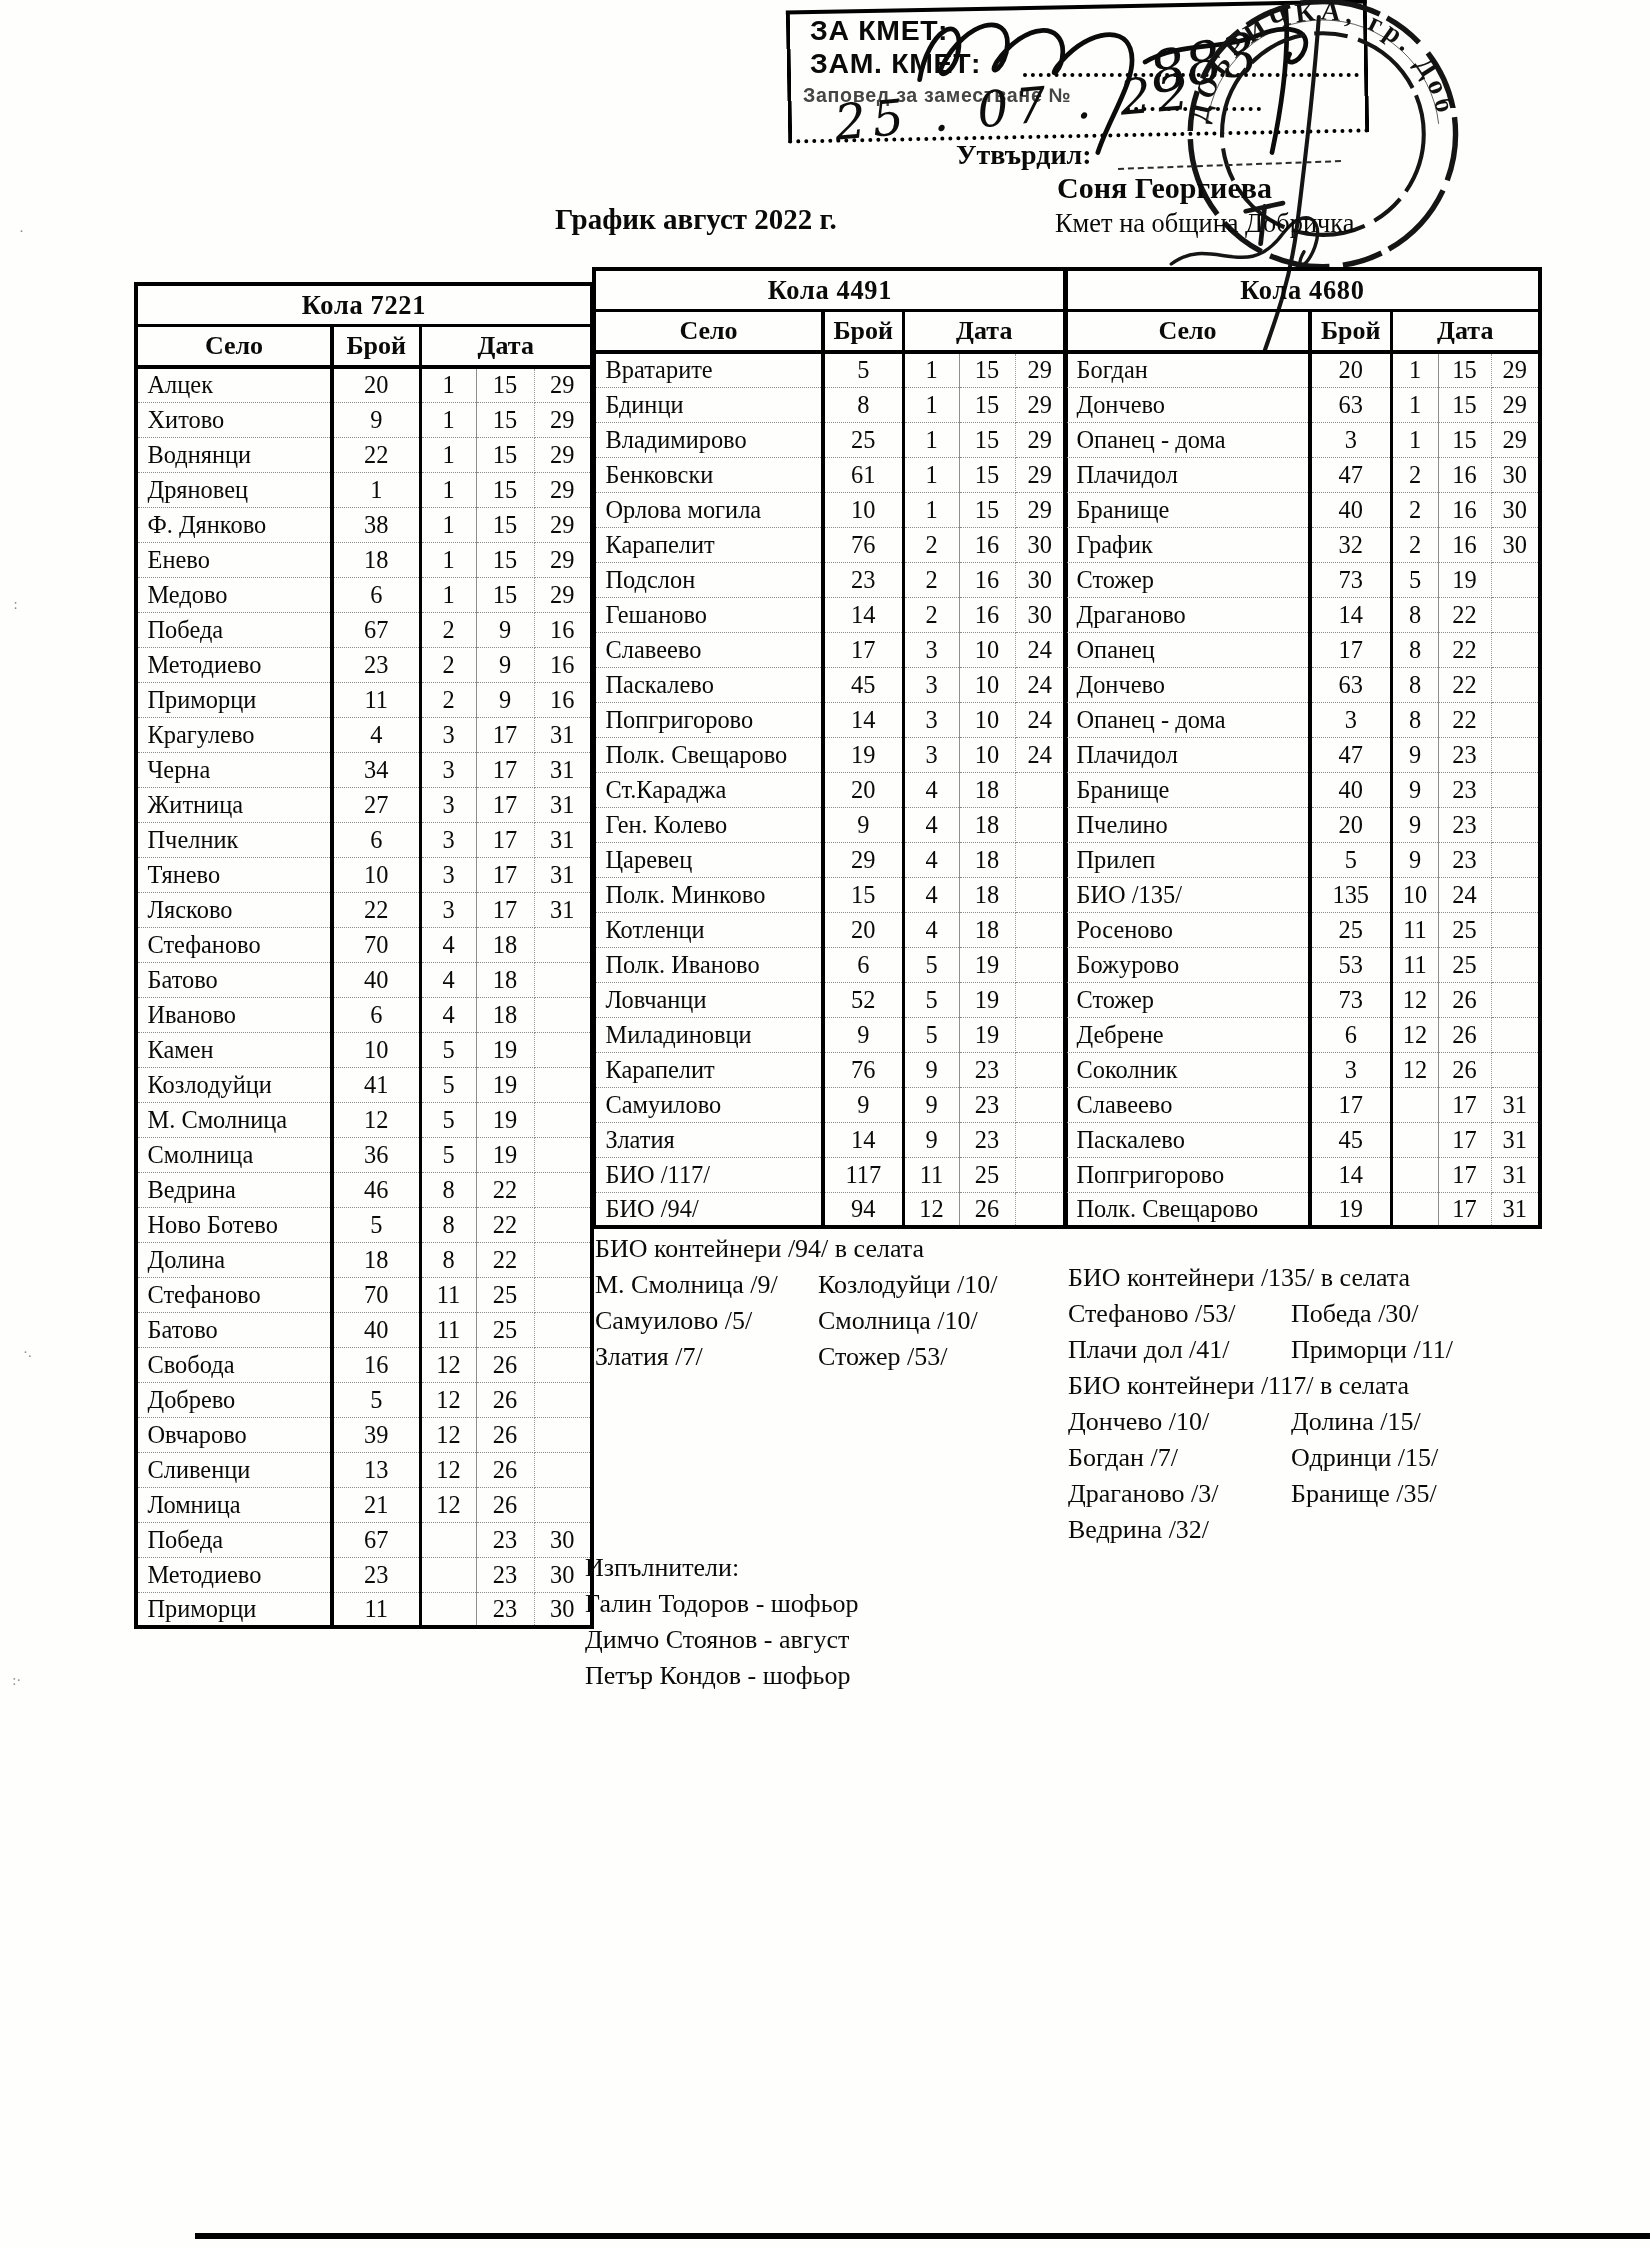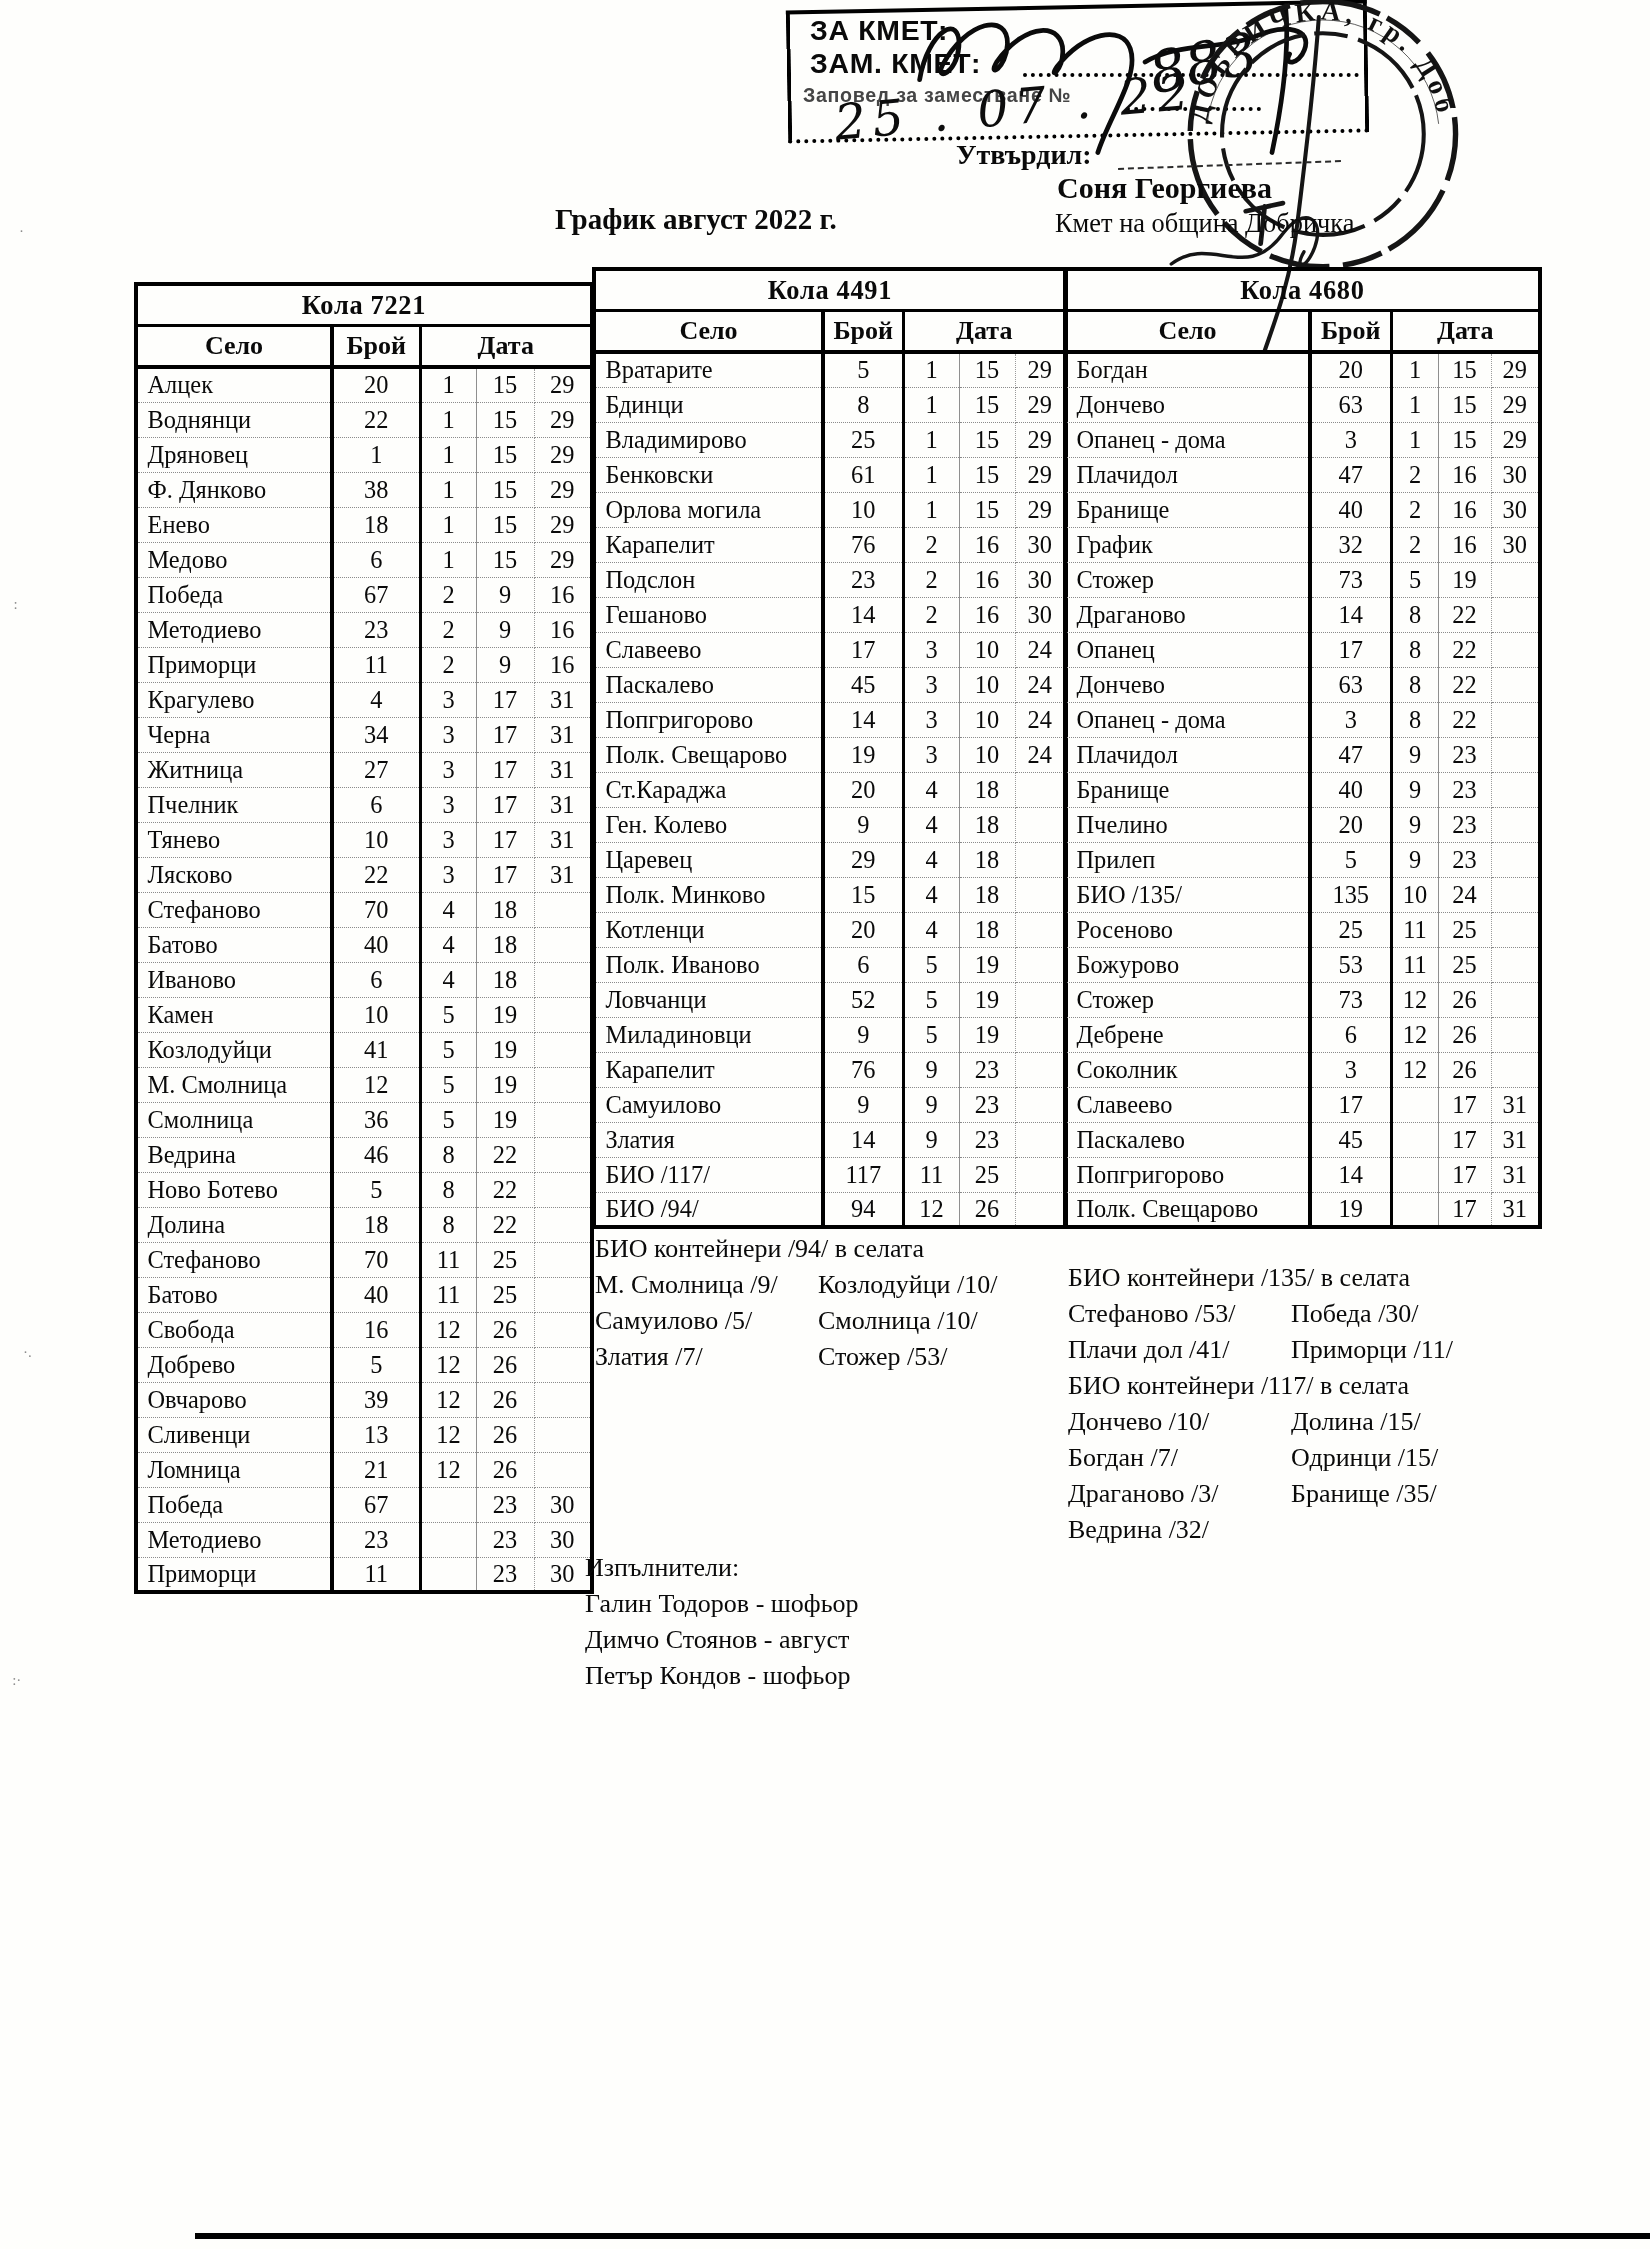--- a/index.html
+++ b/index.html
@@ -126,20 +126,27 @@
         <tr>
           <th class="ch ch-selo">Село</th>
           <th class="ch ch-broj">Брой</th>
           <th class="ch" colspan="3">Дата</th>
         </tr>
       </thead>
       <tbody>
           <tr>
             <td class="selo">Алцек</td>
             <td class="broj">20</td>
+            <td class="d1">1</td>
+            <td class="d2">15</td>
+            <td class="d3">29</td>
+          </tr>
+          <tr>
+            <td class="selo">Хитово</td>
+            <td class="broj">9</td>
             <td class="d1">1</td>
             <td class="d2">15</td>
             <td class="d3">29</td>
           </tr>
           <tr>
             <td class="selo">Воднянци</td>
             <td class="broj">22</td>
             <td class="d1">1</td>
             <td class="d2">15</td>
             <td class="d3">29</td>

